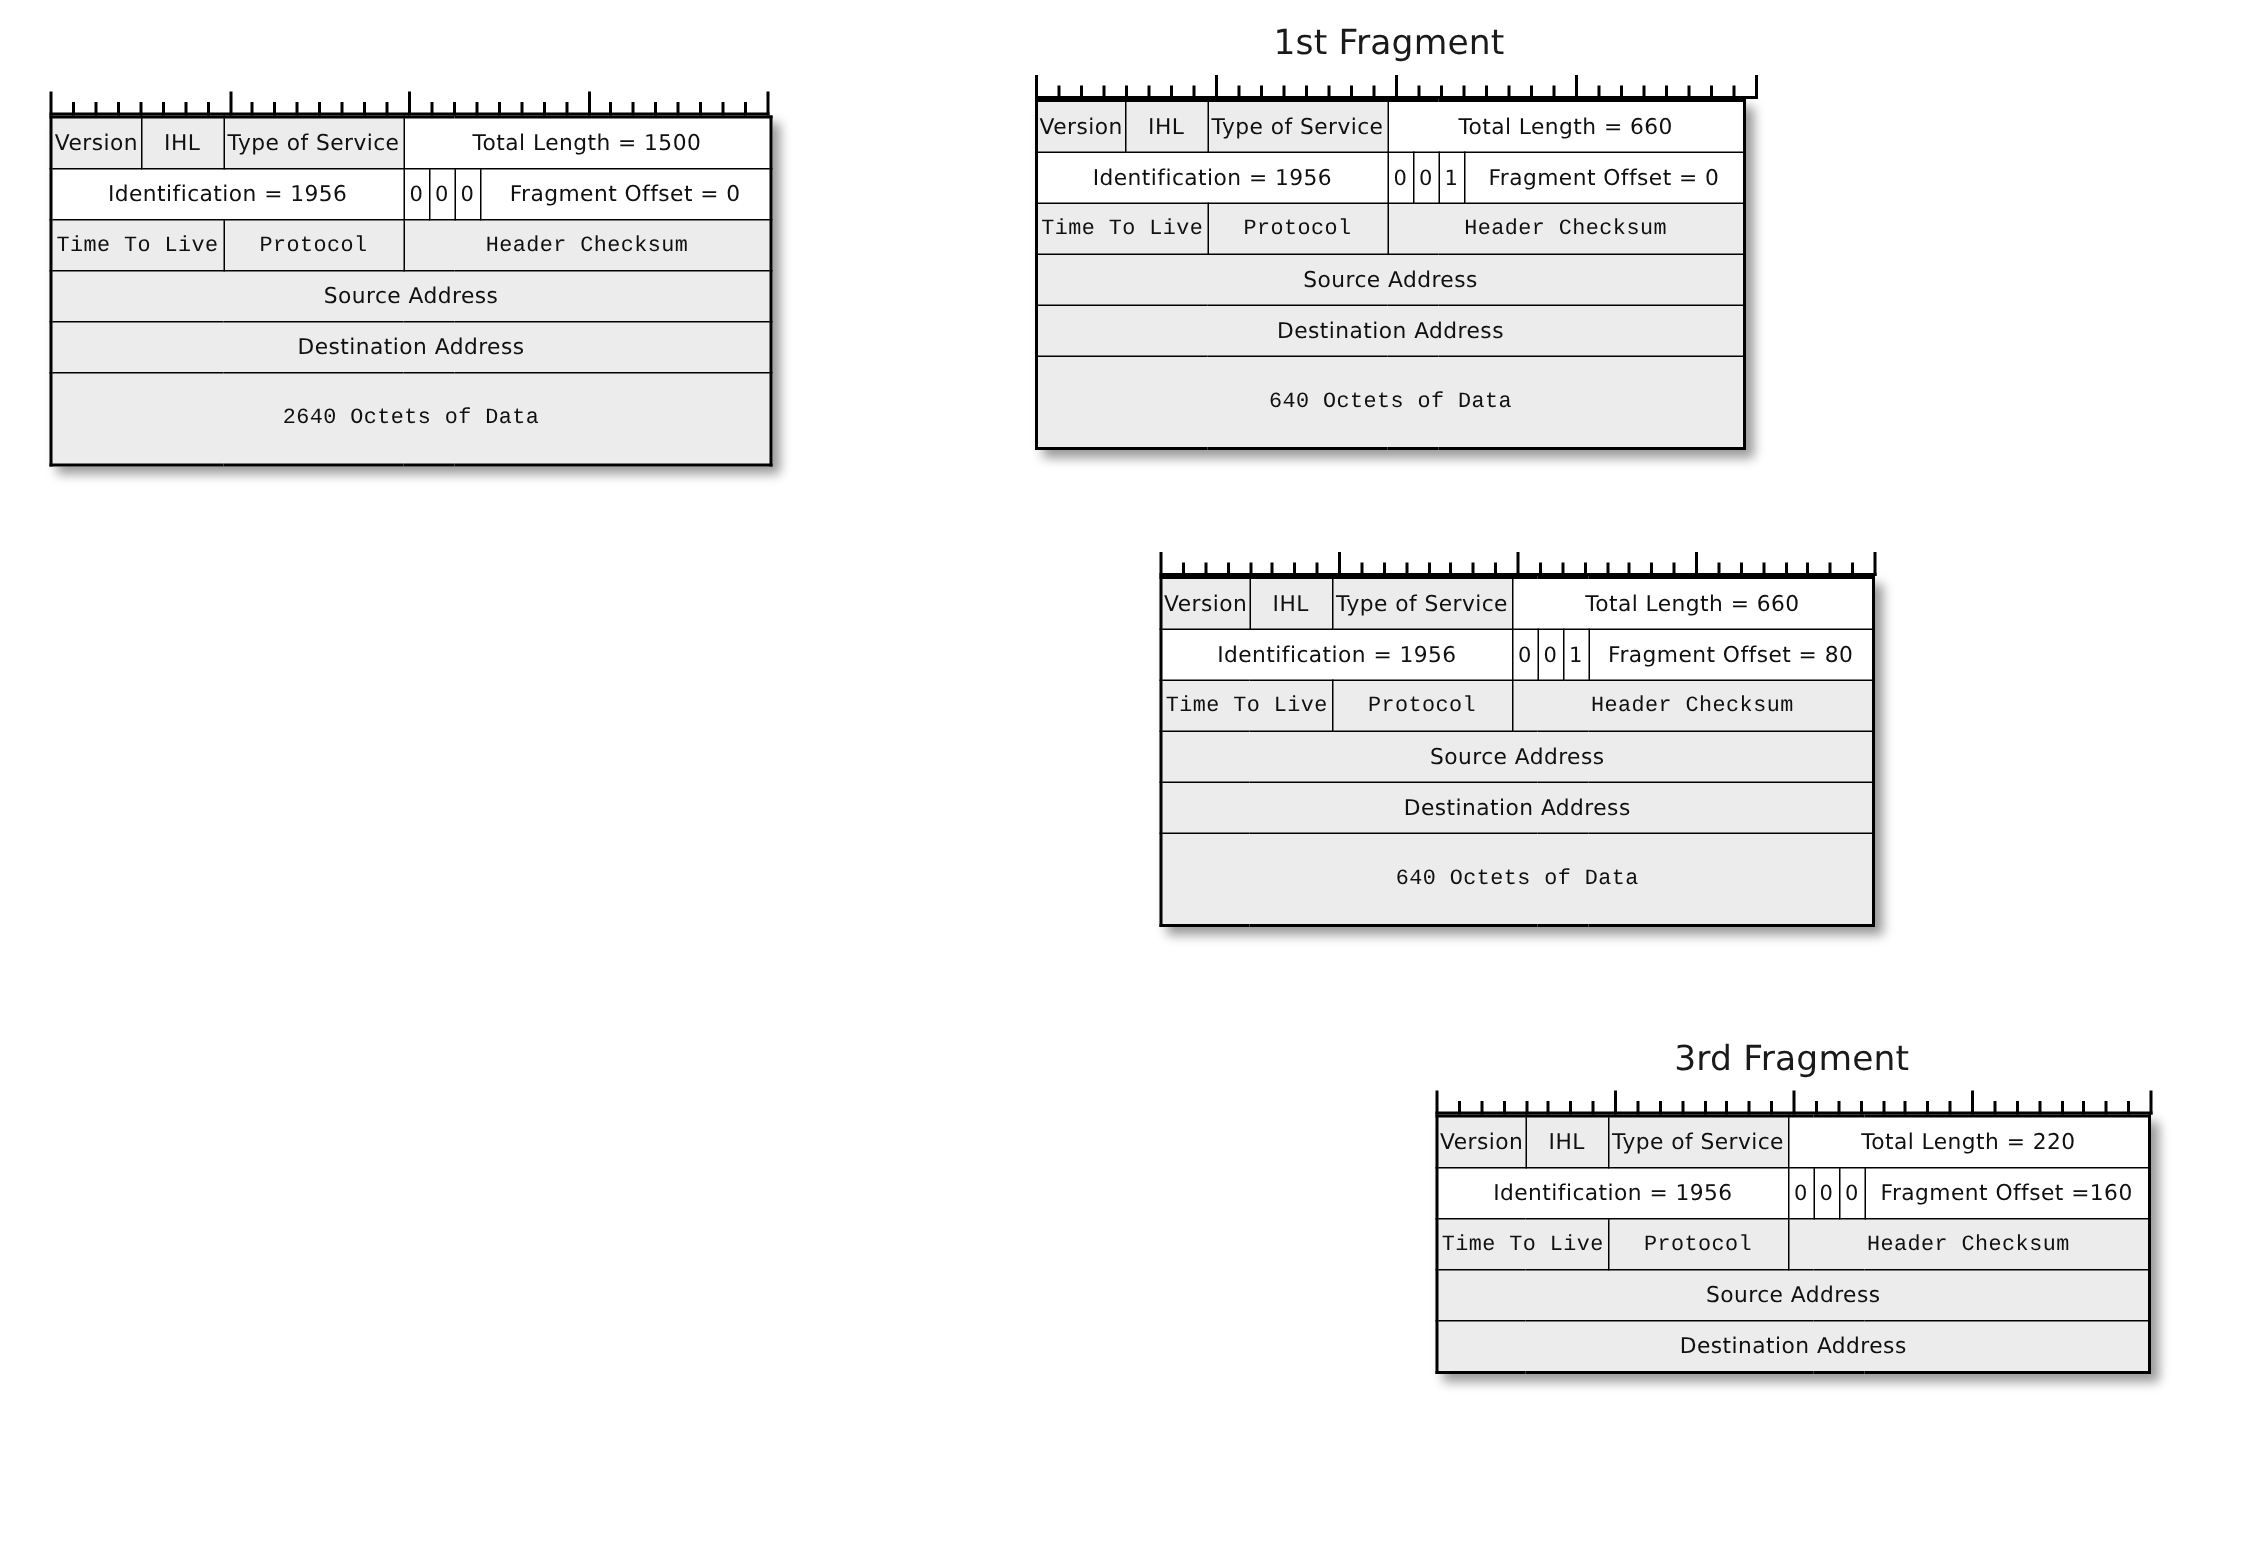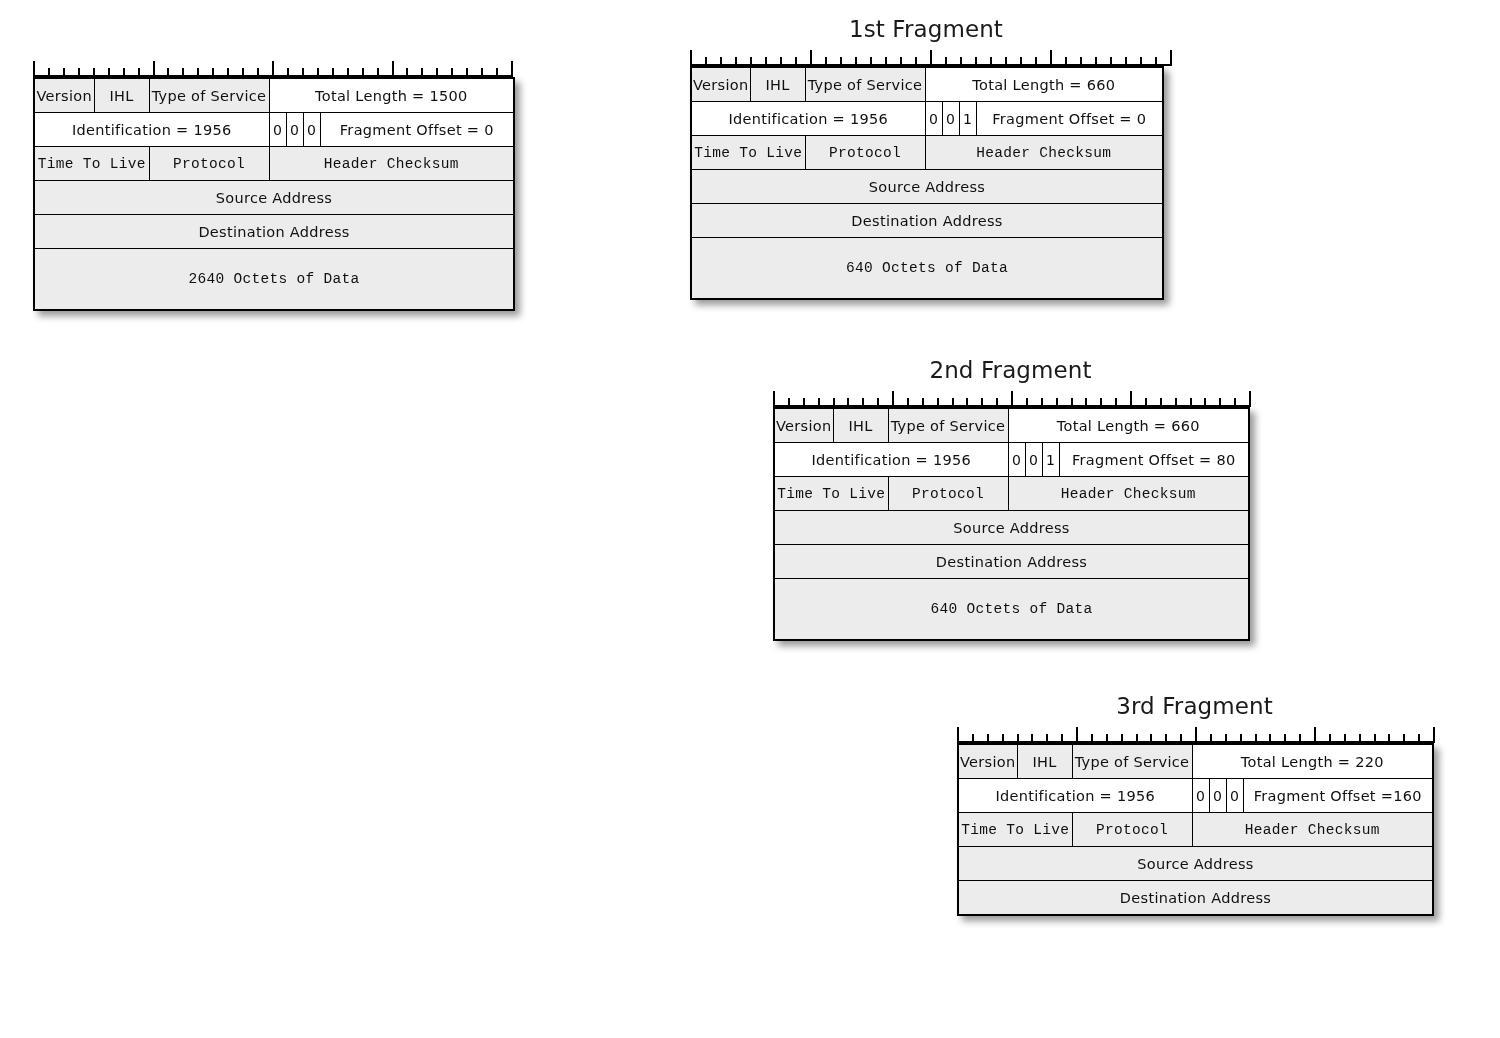--- a/index.html
+++ b/index.html
@@ -267,21 +267,20 @@
         <td colspan="7">Destination Address</td>
       </tr>
       <tr class="r-data">
         <td colspan="7">640 Octets of Data</td>
       </tr>
     </tbody>
       </table>
   </div>
 
   <div class="packet" style="left:773px; top:359px; width:475px;">
-    <div class="packet-title">2nd Fragment</div>
     <div class="ruler" style="width:478px;">
       <div class="baseline"></div>
     <div class="tick major" style="left: 0px;"></div>
         <div class="tick minor" style="left: 14.875px;"></div>
         <div class="tick minor" style="left: 29.75px;"></div>
         <div class="tick minor" style="left: 44.625px;"></div>
         <div class="tick minor" style="left: 59.5px;"></div>
         <div class="tick minor" style="left: 74.375px;"></div>
         <div class="tick minor" style="left: 89.25px;"></div>
         <div class="tick minor" style="left: 104.125px;"></div>

